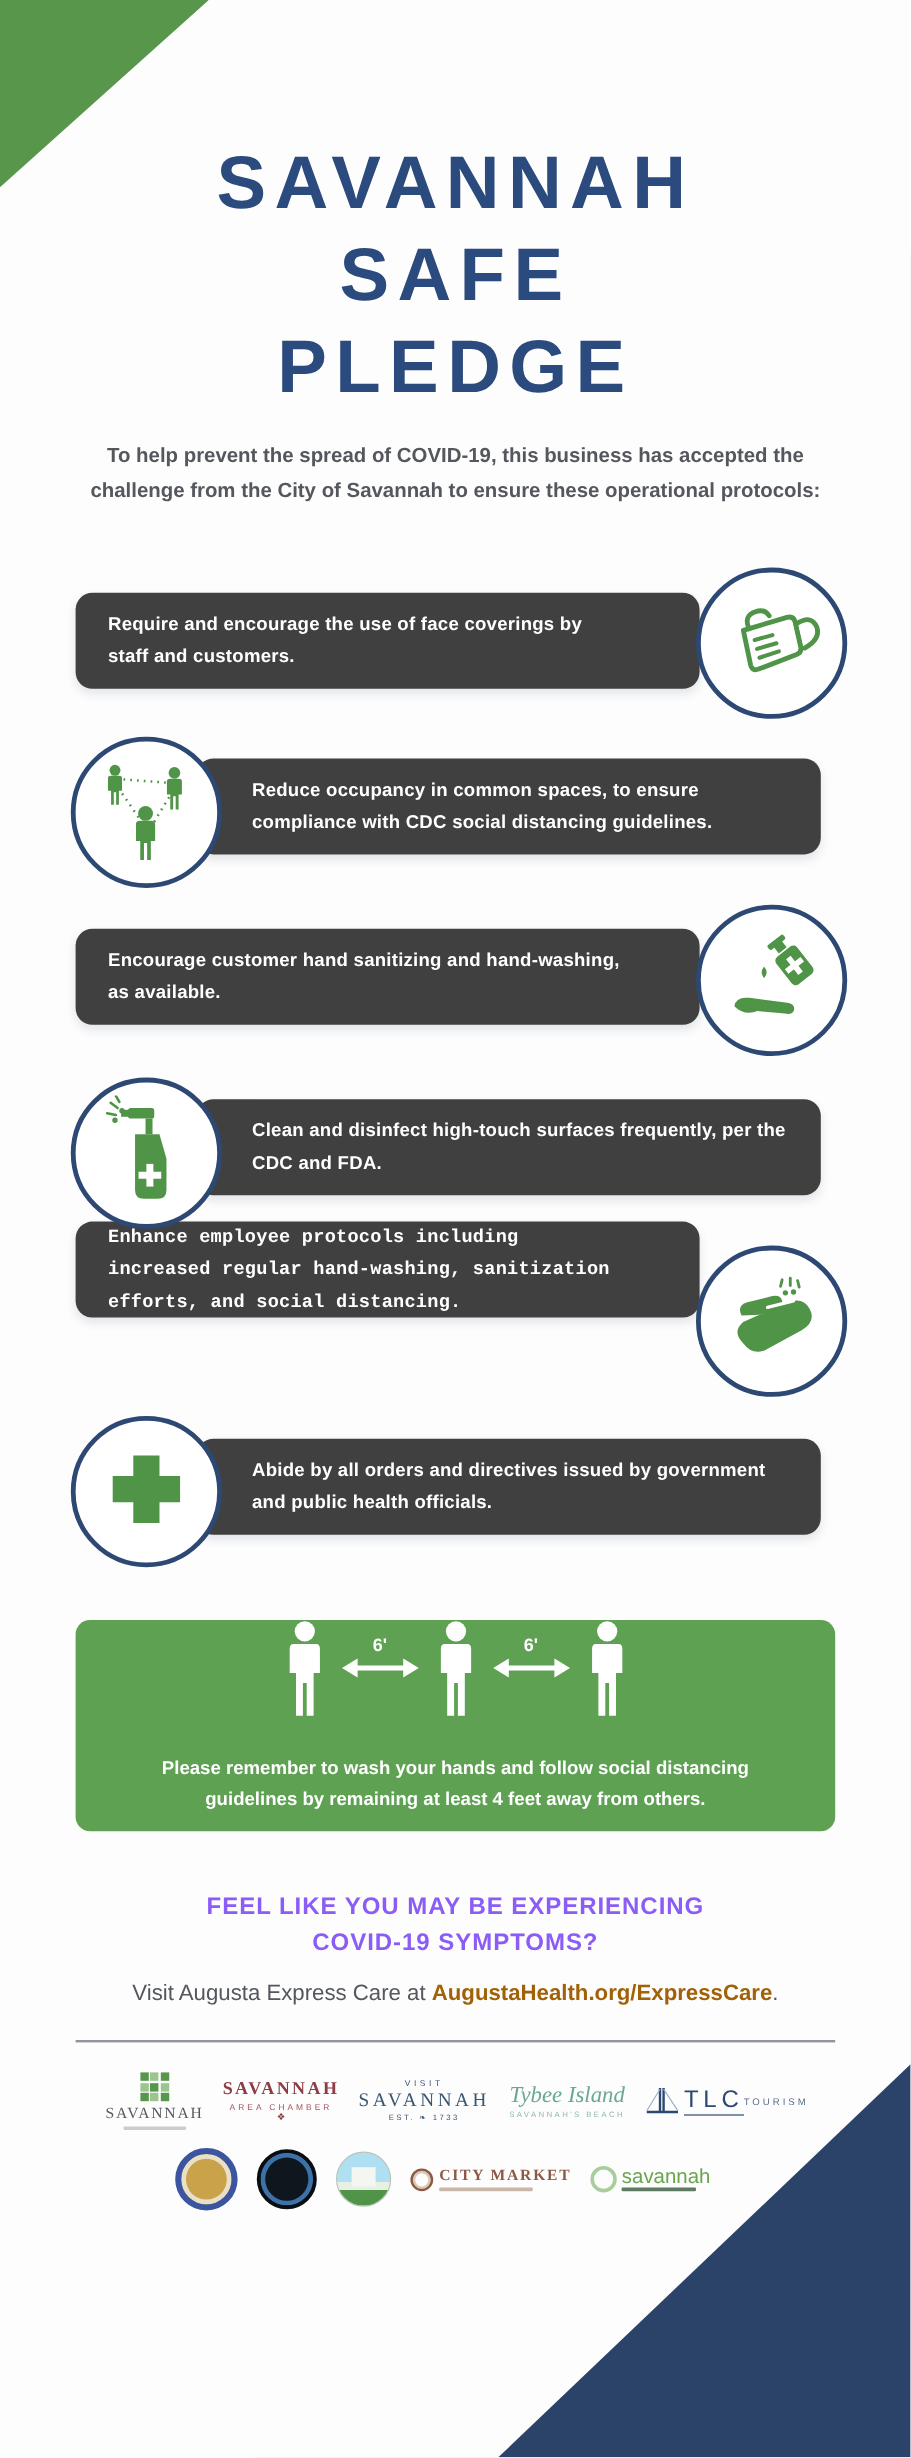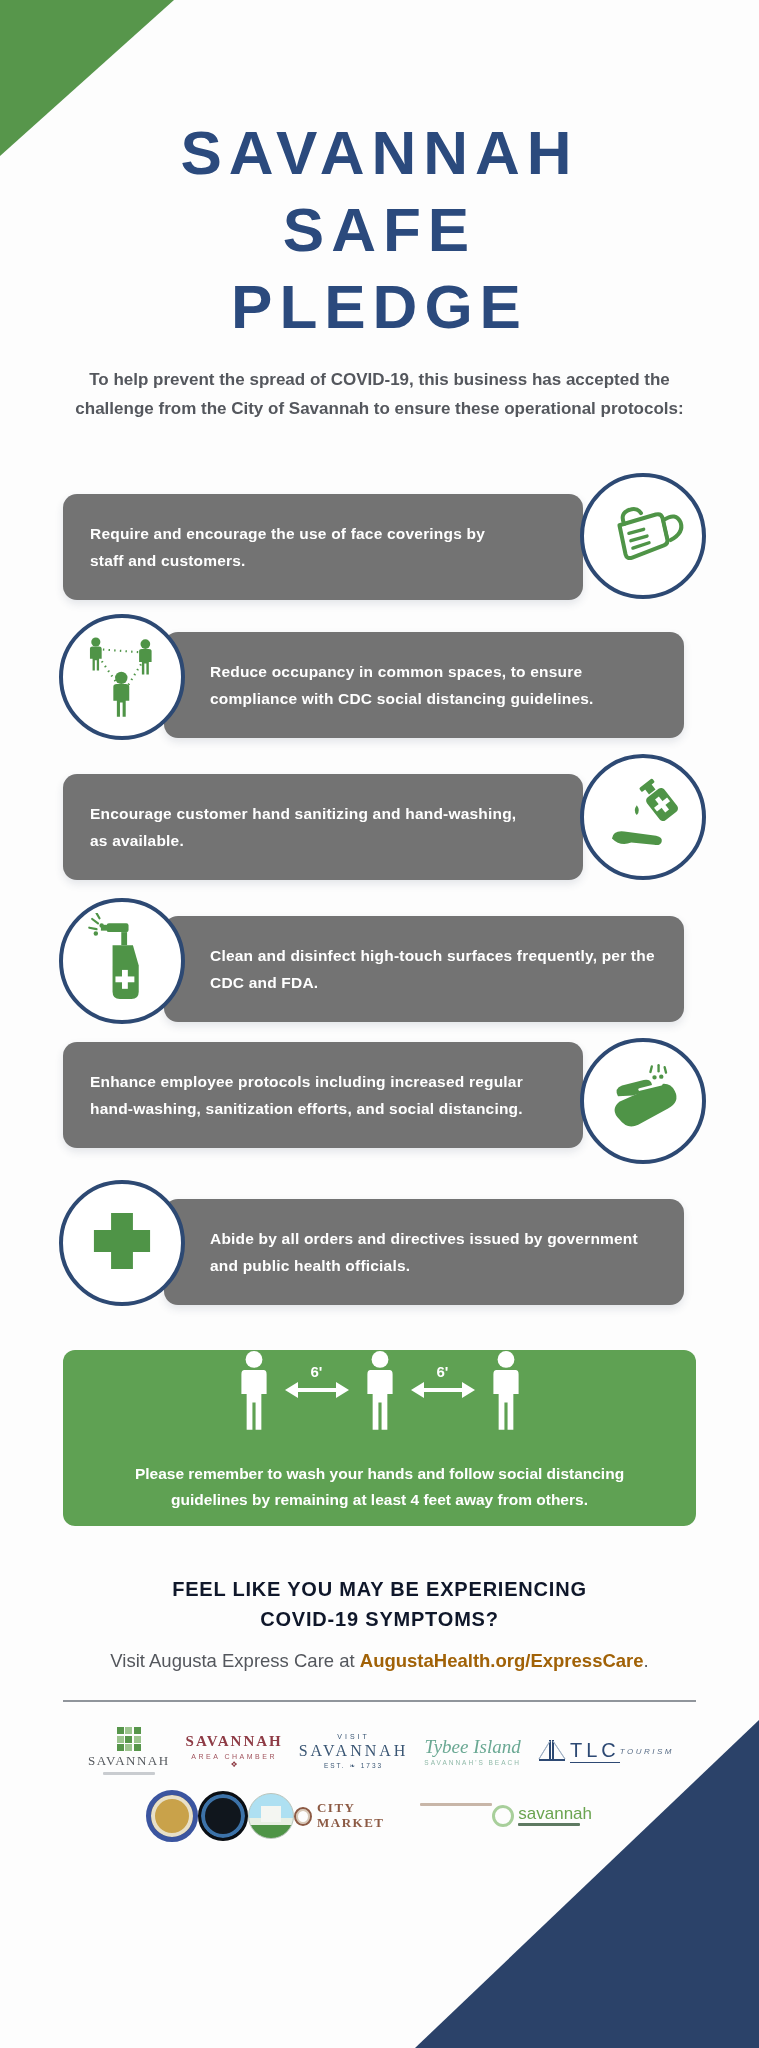--- a/index.html
+++ b/index.html
@@ -38,22 +38,22 @@
     position:absolute;top:348px;left:60px;width:639px;
     text-align:center;
     color:#54575d;
     font-weight:700;
     font-size:17px;
     line-height:29px;
   }
   
   .bar{
     position:absolute;
-    height:106px;width:520px;
-    background:#737373;
+    height:80px;width:520px;
+    background:#404040;
     border-radius:14px;
     box-shadow:0 4px 8px rgba(40,60,90,.12);
     display:flex;align-items:center;
     color:#ffffff;
     font-size:15.5px;font-weight:700;
     line-height:27px;letter-spacing:.2px;
     box-sizing:border-box;
   }
   .bar.icon-right{left:63px;padding:0 60px 0 27px;}
   .bar.icon-left{left:164px;padding:0 26px 0 46px;}
@@ -79,21 +79,21 @@
   .figures{display:flex;align-items:center;gap:10px;margin-top:2px;}
   .gap6{display:flex;flex-direction:column;align-items:center;margin-top:-18px;}
   .gap6 .lbl{color:#fff;font-weight:800;font-size:15px;line-height:14px;}
   .banner-caption{
     color:#ffffff;font-size:15.5px;font-weight:700;line-height:26px;
     text-align:center;width:560px;
   }
   
   .symptoms{position:absolute;top:1574px;left:0;width:759px;text-align:center;}
   .symptoms h2{
-    margin:0;color:#0f172a;font-size:20px;font-weight:800;
+    margin:0;color:#8b5cf6;font-size:20px;font-weight:800;
     letter-spacing:.8px;line-height:30px;
   }
   .symptoms .visit{
     margin:16px 0 0 0;color:#54575d;font-size:18.5px;font-weight:400;
   }
   .symptoms .visit b{font-weight:700;color:#a16207;}
   
   .divider{position:absolute;top:1700px;left:63px;width:633px;height:2px;background:#90959b;}
   .logos-row1{
     position:absolute;top:1720px;left:88px;width:586px;height:62px;
@@ -211,21 +211,21 @@
         <rect x="34" y="14" width="30" height="12" rx="3"></rect>
         <rect x="26" y="16" width="10" height="8"></rect>
         <path d="M54 26 L62 26 L62 44 L54 44 Z"></path>
         <path d="M42 44 L70 44 L78 72 L78 108 Q78 118 68 118 L52 118 Q42 118 42 108 Z"></path>
         <rect x="55" y="78" width="8" height="26" fill="#ffffff"></rect>
         <rect x="46" y="87" width="26" height="8" fill="#ffffff"></rect>
       </svg>
     </span>
   </div>
 
-  <div class="bar icon-right" style="top:1042px;">
+  <div class="bar icon-right" style="top:1018px;font-family:Liberation Mono, monospace;">
     <span>Enhance employee protocols including increased regular hand-washing, sanitization efforts, and social distancing.</span>
   </div>
   <div class="circle right" style="top:1038px;">
     <span>
       <svg width="88" height="80" viewBox="0 0 130 116" fill="#4f9447">
         <g stroke="#4f9447" stroke-width="3.5" stroke-linecap="round" fill="none">
           <path d="M78 10 L76 18"></path>
             <path d="M88 8 L88 17"></path>
             <path d="M97 11 L99 19"></path>
           <circle cx="82" cy="26" r="1.5" fill="#4f9447"></circle>
@@ -326,40 +326,40 @@
     </div>
     <div class="logo">
       <div style="display:flex;align-items:center;">
         <svg width="30" height="26" viewBox="0 0 30 26">
           <path d="M2 22 L28 22" stroke="#2d4973" stroke-width="2"></path>
           <path d="M13 2 L13 22 M16 2 L16 22" stroke="#2d4973" stroke-width="2"></path>
           <path d="M13 3 L2 21 Z M16 3 L28 21 Z" fill="#9fb0c4" stroke="#9fb0c4" stroke-width="1"></path>
         </svg>
         <div style="display:flex;flex-direction:row;align-items:center;margin-left:3px;">
           <span style="font-size:20px;letter-spacing:4px;color:#2d4973;border-bottom:1.5px solid #2d4973;">TLC</span>
-          <span style="font-size:8px;letter-spacing:2.5px;color:#5a6e88;margin-top:1px;font-style:italic;">TOURISM</span>
+          <span style="font-size:8px;letter-spacing:2.5px;color:#5a6e88;margin-top:1px;">TOURISM</span>
         </div>
       </div>
     </div>
   </div>
 
   <div class="logos-row2">
     <div class="logo">
       <span class="seal gold"></span>
     </div>
     <div class="logo">
       <span class="seal black"></span>
     </div>
     <div class="logo">
       <span class="seal scene"></span>
     </div>
     <div class="logo">
       <div class="cm-wrap">
         <span class="rosette"></span>
-        <div style="display:flex;flex-direction:row;align-items:flex-start;">
+        <div style="display:flex;flex-direction:column;align-items:flex-start;">
           <span class="serif" style="font-size:13px;font-weight:700;letter-spacing:1.5px;color:#8c5a44;">CITY MARKET</span>
           <span class="strip" style="width:78px;margin-top:2px;background:#c8b6a8;"></span>
         </div>
       </div>
     </div>
     <div class="logo">
       <div class="dt-wrap">
         <span class="dt-circle"></span>
         <div style="display:flex;flex-direction:column;align-items:flex-start;">
           <span style="font-size:17px;font-weight:400;color:#6aa44f;line-height:15px;">savannah</span>

